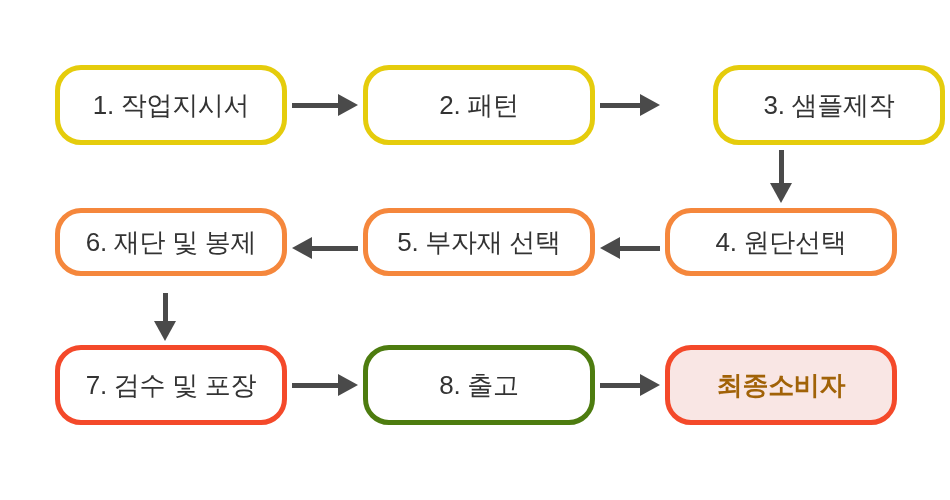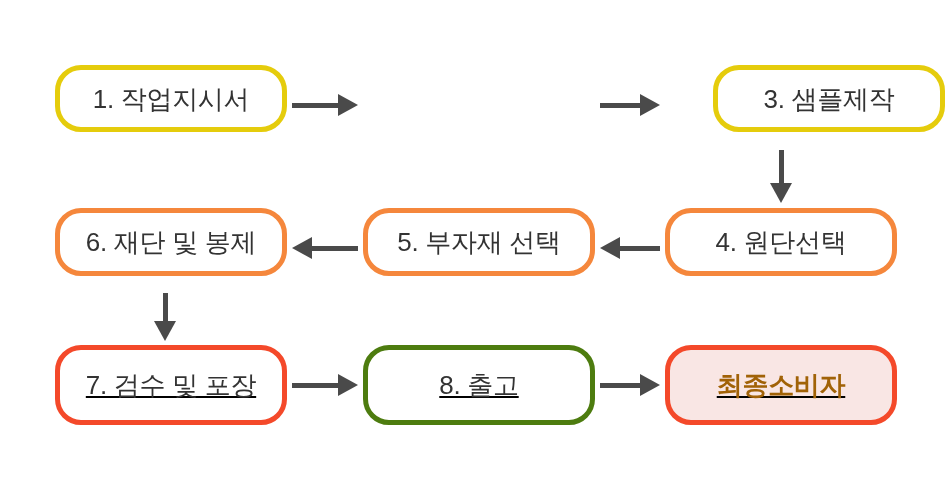--- a/index.html
+++ b/index.html
@@ -36,23 +36,23 @@
     white-space: nowrap;
   }
   .node.emphasis .node-label {
     font-weight: bold;
     color: #a16207;
   }
   
   .col-1 { left: 55px;  width: 232px; }
   .col-2 { left: 363px; width: 232px; }
   .col-3 { left: 665px; width: 232px; }
-  .row-1 { top: 65px;  height: 67px; }
+  .row-1 { top: 65px;  height: 80px; }
   .row-2 { top: 208px; height: 68px; }
-  .row-3 { top: 345px; height: 80px; text-decoration: underline; }
+  .row-3 { top: 345px; height: 80px; }
 
   
   .arrow-h {
     position: absolute;
     height: 26px;
     display: flex;
     align-items: center;
   }
   .arrow-h .shaft {
     height: 5px;
@@ -108,20 +108,23 @@
 
   <div class="node col-1 row-1" style="border: 5px solid #E5CC0C;">
     <span class="node-label">1. 작업지시서</span>
   </div>
 
   <div class="arrow-h dir-right" style="left: 292px; top: 92px; width: 66px;">
     <div class="shaft"></div>
     <div class="head"></div>
   </div>
 
+  <div class="node col-2 row-1" style="border: 5px solid #E5CC0C;">
+    <span class="node-label">2. 패턴</span>
+  </div>
 
   <div class="arrow-h dir-right" style="left: 600px; top: 92px; width: 60px;">
     <div class="shaft"></div>
     <div class="head"></div>
   </div>
 
   <div class="node col-3 row-1" style="border: 5px solid #E5CC0C; margin-left: 48px;">
     <span class="node-label">3. 샘플제작</span>
   </div>
 

